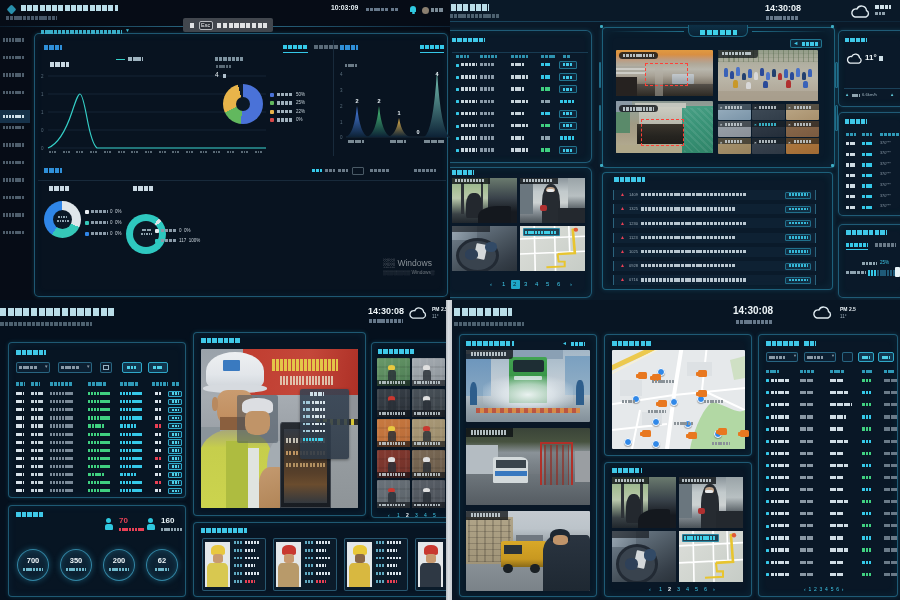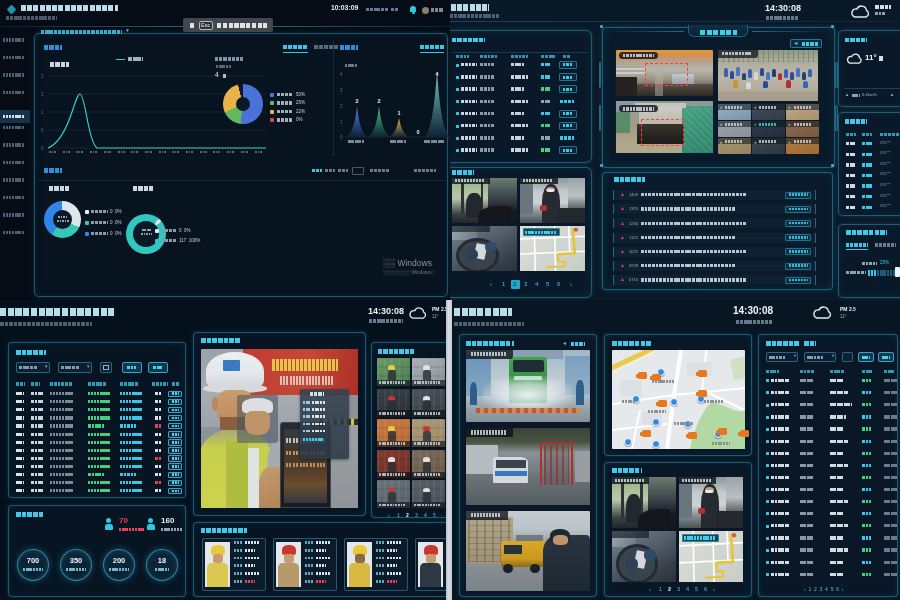--- a/index.html
+++ b/index.html
@@ -654,21 +654,21 @@
 <div style="position:absolute;left:17px;top:249px;width:32px;height:32px;border-radius:50%;border:1px solid rgba(60,160,195,.8);background:radial-gradient(circle at 50% 40%,#10293c 0%,#0a1c2c 70%);box-shadow:0 0 6px rgba(47,168,205,.4),inset 0 0 6px rgba(47,168,205,.3)"></div>
 <div class="tx" style="left:33px;top:257px;font-size:7.5px;color:#eef5f8;font-weight:bold;transform:translateX(-50%)">700</div>
 <div class="zh" style="left:23.0px;top:268px;width:20px;height:3px;--s:2.40px;--e:3.20px;--c:#6fb8cc;opacity:1.0;"></div>
 <div style="position:absolute;left:60px;top:249px;width:32px;height:32px;border-radius:50%;border:1px solid rgba(60,160,195,.8);background:radial-gradient(circle at 50% 40%,#10293c 0%,#0a1c2c 70%);box-shadow:0 0 6px rgba(47,168,205,.4),inset 0 0 6px rgba(47,168,205,.3)"></div>
 <div class="tx" style="left:76px;top:257px;font-size:7.5px;color:#eef5f8;font-weight:bold;transform:translateX(-50%)">350</div>
 <div class="zh" style="left:66.0px;top:268px;width:20px;height:3px;--s:2.40px;--e:3.20px;--c:#6fb8cc;opacity:1.0;"></div>
 <div style="position:absolute;left:103px;top:249px;width:32px;height:32px;border-radius:50%;border:1px solid rgba(60,160,195,.8);background:radial-gradient(circle at 50% 40%,#10293c 0%,#0a1c2c 70%);box-shadow:0 0 6px rgba(47,168,205,.4),inset 0 0 6px rgba(47,168,205,.3)"></div>
 <div class="tx" style="left:119px;top:257px;font-size:7.5px;color:#eef5f8;font-weight:bold;transform:translateX(-50%)">200</div>
 <div class="zh" style="left:109.0px;top:268px;width:20px;height:3px;--s:2.40px;--e:3.20px;--c:#6fb8cc;opacity:1.0;"></div>
 <div style="position:absolute;left:146px;top:249px;width:32px;height:32px;border-radius:50%;border:1px solid rgba(60,160,195,.8);background:radial-gradient(circle at 50% 40%,#10293c 0%,#0a1c2c 70%);box-shadow:0 0 6px rgba(47,168,205,.4),inset 0 0 6px rgba(47,168,205,.3)"></div>
-<div class="tx" style="left:162px;top:257px;font-size:7.5px;color:#eef5f8;font-weight:bold;transform:translateX(-50%)">18</div>
+<div class="tx" style="left:162px;top:257px;font-size:7.5px;color:#eef5f8;font-weight:bold;transform:translateX(-50%)">62</div>
 <div class="zh" style="left:155.0px;top:268px;width:14px;height:3px;--s:2.40px;--e:3.20px;--c:#6fb8cc;opacity:1.0;"></div>
 <div class="p" style="left:193px;top:32px;width:173px;height:184px;border-radius:4px"></div>
 <div class="zh" style="left:201px;top:38px;width:40px;height:4.8px;--s:4.56px;--e:5.70px;--c:#3fc8e8;opacity:1.0;"></div>
 <div style="position:absolute;left:201px;top:49px;width:157px;height:159px;overflow:hidden;border-radius:1px;background:linear-gradient(180deg,#9aa2aa 0%,#a6acb2 30%,#9aa0a6 55%,#949a9e 100%)">
         <div style="position:absolute;left:27%;top:0%;width:73%;height:29%;background:linear-gradient(100deg,#c03d30 0%,#c4473a 55%,#ad3026 100%)"></div>
         <div style="position:absolute;left:45%;top:6%;width:42%;height:8%;background:repeating-linear-gradient(90deg,#e8d44a 0 2.6px,transparent 2.6px 4px);opacity:.9"></div>
         <div style="position:absolute;left:50%;top:17%;width:34%;height:5.5%;background:repeating-linear-gradient(90deg,#e8e0c8 0 2px,transparent 2px 3.2px);opacity:.8"></div>
         <div style="position:absolute;left:73%;top:29%;width:27%;height:15%;background:#8e9298"></div>
         <div style="position:absolute;left:73%;top:44%;width:27%;height:4.5%;background:repeating-linear-gradient(90deg,#d8c838 0 3.5px,#2e2e2a 3.5px 7px)"></div>
         <div style="position:absolute;left:73%;top:48%;width:27%;height:52%;background:linear-gradient(180deg,#9aa0a4,#8e9498)"></div>

